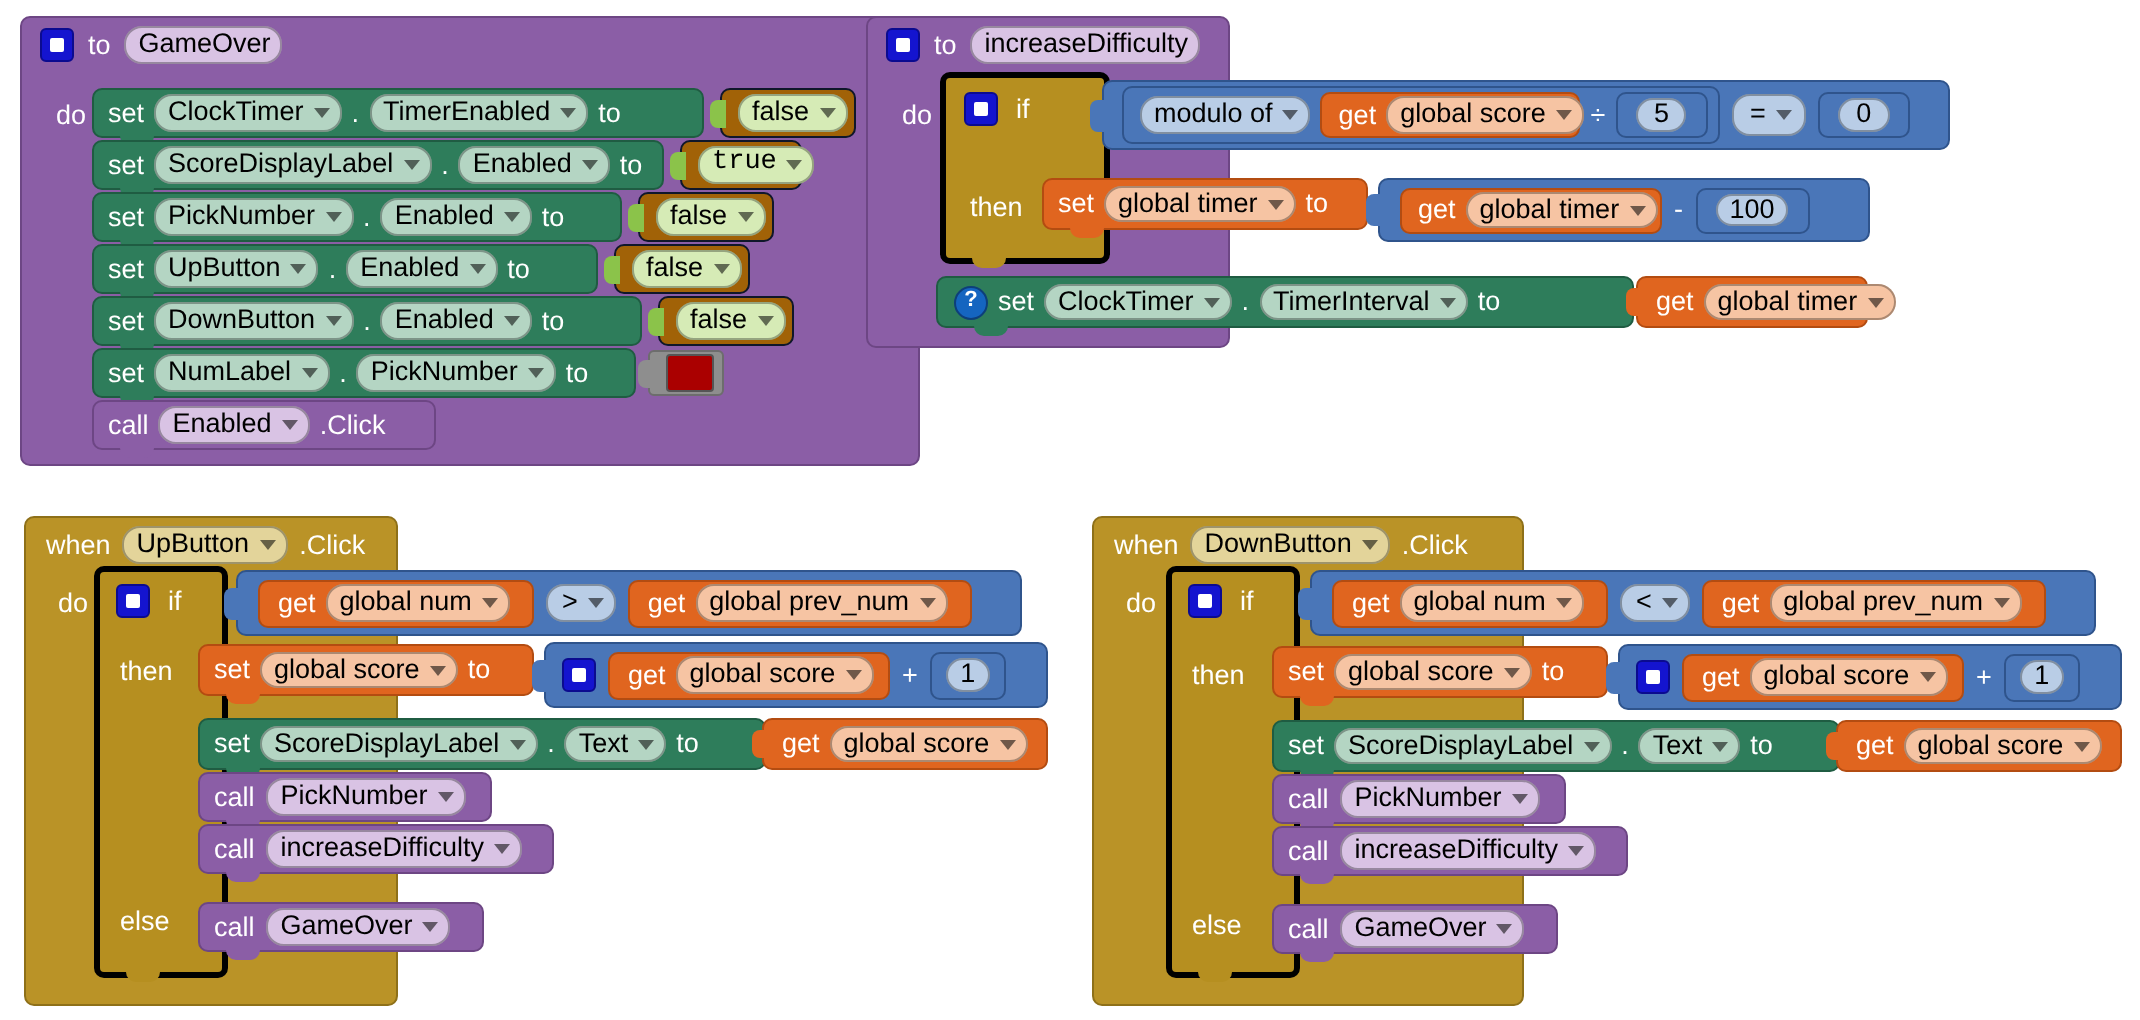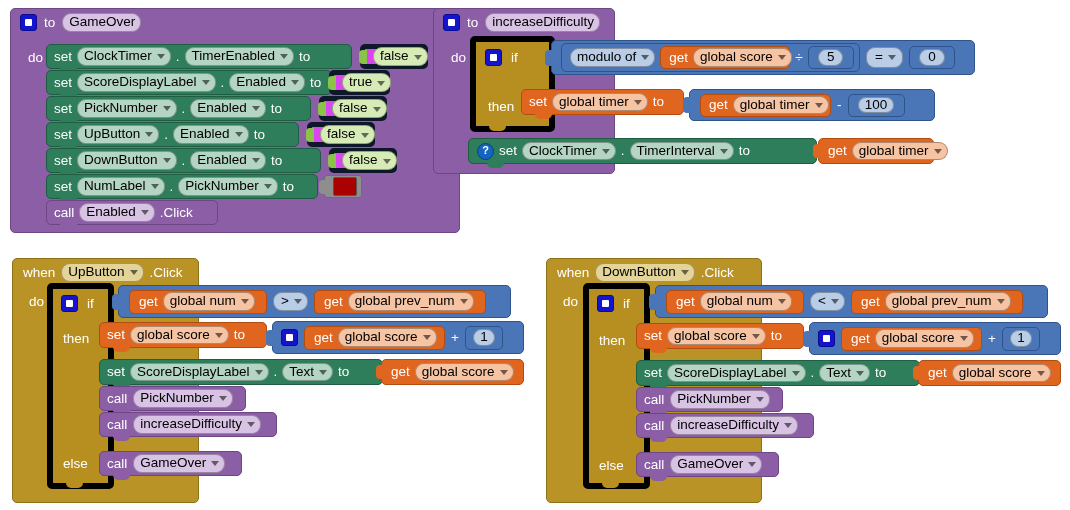--- a/index.html
+++ b/index.html
@@ -25,24 +25,24 @@
   .field .caret{
     width:0;height:0;border-left:4px solid transparent;border-right:4px solid transparent;
     border-top:5px solid rgba(0,0,0,.55);margin-left:1px;position:relative;top:1px;
   }
 
   
   .c-proc      {background:#8b5ea6;border:1px solid #6d4684;}
   .c-proc-f    {background:#d9c3e4;}
   .c-event     {background:#ba9327;border:1px solid #8e7019;}
   .c-event-f   {background:#e3d49a;}
-  .c-ctrl      {background:#b68f20;border:6px solid #000000;}
+  .c-ctrl      {background:#b68f20;border:3px solid #000000;}
   .c-setter    {background:#2e7d5b;border:1px solid #1f5c42;}
   .c-setter-f  {background:#b4d5c3;}
-  .c-logic     {background:#d946ef;border:5px solid #0f172a;}
+  .c-logic     {background:#a16207;border:1px solid #0f172a;}
   .c-logic-f   {background:#d6ebb6;}
   .c-math      {background:#4a76b8;border:1px solid #2f548c;}
   .c-math-f    {background:#b9cde6;}
   .c-var       {background:#e0651f;border:1px solid #b34c11;}
   .c-var-f     {background:#f6c4a3;}
   .c-colorblk  {background:#8e8e8e;border:1px solid #6d6d6d;}
 
   
   .notch{
     position:absolute;left:13px;top:100%;width:17px;height:5px;border-radius:0 0 5px 5px;
@@ -124,21 +124,21 @@
       </span>
       <span class="lbl noshrink">.</span>
       <span class="field c-setter-f noshrink">
         <span>Enabled</span>
             <i class="caret"></i>
       </span>
       <span class="lbl noshrink">to</span>
     </div>
     <div class="notch" style="background:#2e7d5b;"></div>
   </div>
-  <div class="blk c-logic" style="left:318px;top:61px;width:61px;height:25px;">
+  <div class="blk c-logic" style="left:329px;top:61px;width:61px;height:25px;font-family:Liberation Mono, monospace;">
     <div class="row" style="padding:0 5px 0 8px;">
       <span class="field c-logic-f">
         <span>true</span>
             <i class="caret"></i>
       </span>
     </div>
     <div class="plug" style="background:#8bc34a;"></div>
   </div>
 
   <div class="blk c-setter" style="left:35px;top:87px;width:265px;height:25px;">

